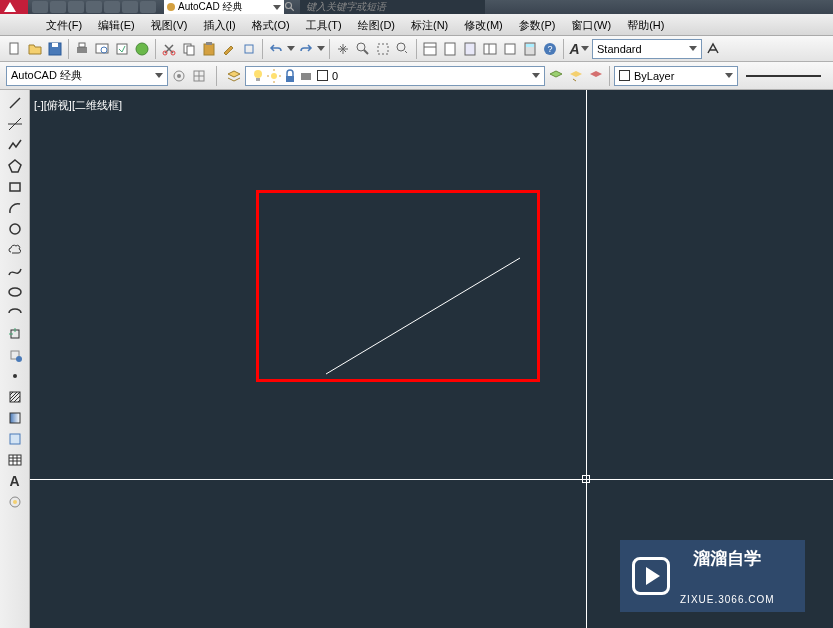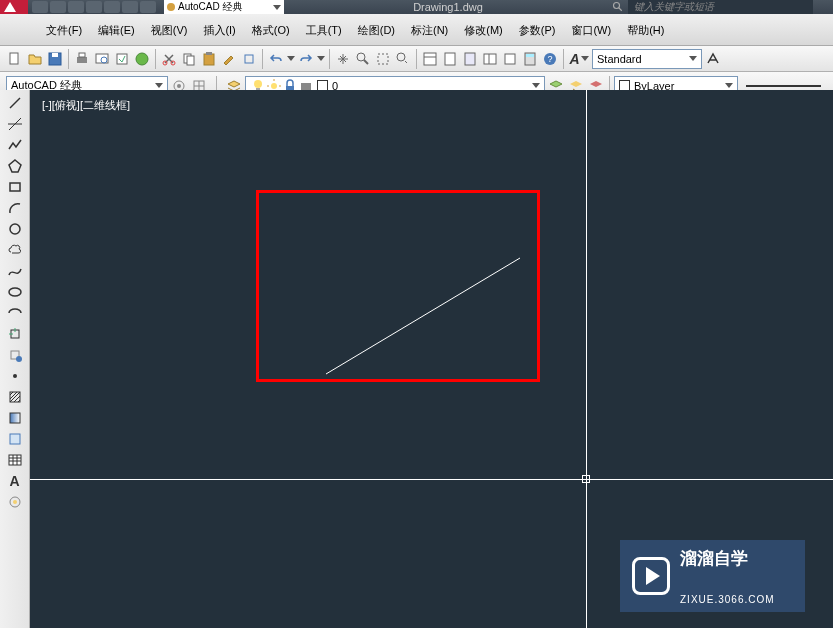--- a/index.html
+++ b/index.html
@@ -7,50 +7,50 @@
 
 .titlebar { height: 14px; background: linear-gradient(to bottom, #4a5560, #3a4450); display: flex; align-items: center; }
 .app-icon { width: 28px; height: 14px; background: #c41e3a; position: relative; }
 .app-icon::after { content: ""; position: absolute; left: 4px; top: 0px; color: #fff; font-weight: bold; font-size: 10px; }
 .titlebar-tools { display: flex; gap: 2px; padding-left: 4px; }
 .titlebar-tools .tbtn { width: 16px; height: 12px; background: #5a6570; border-radius: 2px; }
 .titlebar-center { flex: 1; text-align: center; color: #d0d0d0; font-size: 11px; }
 .search-box { width: 185px; height: 14px; background: #2a3540; color: #888; font-size: 10px; font-style: italic; padding: 0 6px; line-height: 14px; }
 .titlebar-right { width: 20px; }
 
-.menubar { height: 32px; background: linear-gradient(to bottom, #f0f0f0, #d8d8d8); display: flex; align-items: center; padding-left: 38px; border-bottom: 1px solid #aaa; }
+.menubar { height: 22px; background: linear-gradient(to bottom, #f0f0f0, #d8d8d8); display: flex; align-items: center; padding-left: 38px; border-bottom: 1px solid #aaa; }
 .menubar .menu-item { padding: 0 8px; line-height: 22px; }
 
 .toolbar1 { height: 26px; background: linear-gradient(to bottom, #f8f8f8, #e4e4e4); display: flex; align-items: center; padding: 0 6px; border-bottom: 1px solid #b0b0b0; gap: 2px; }
 .toolbar1 .sep { width: 1px; height: 20px; background: #b0b0b0; margin: 0 2px; }
 .toolbar1 .tbtn { width: 18px; height: 18px; display: flex; align-items: center; justify-content: center; }
 .toolbar1 .combo { height: 20px; background: #fff; border: 1px solid #7a98b8; display: flex; align-items: center; padding: 0 4px; }
 .toolbar1 .combo .arrow { margin-left: auto; }
 
 .toolbar2 { height: 28px; background: linear-gradient(to bottom, #f8f8f8, #e4e4e4); display: flex; align-items: center; padding: 0 6px; border-bottom: 1px solid #b0b0b0; gap: 2px; }
 .toolbar2 .sep { width: 1px; height: 20px; background: #b0b0b0; margin: 0 2px; }
 .toolbar2 .tbtn { width: 18px; height: 18px; display: flex; align-items: center; justify-content: center; }
 .toolbar2 .combo { height: 20px; background: #fff; border: 1px solid #7a98b8; display: flex; align-items: center; padding: 0 4px; }
 
 .workarea { position: absolute; top: 90px; left: 0; right: 0; bottom: 0; display: flex; }
 .left-toolbar { width: 30px; background: linear-gradient(to right, #f0f0f0, #e4e4e4); border-right: 1px solid #b0b0b0; display: flex; flex-direction: column; align-items: center; padding-top: 4px; gap: 3px; }
 .left-toolbar .vbtn { width: 18px; height: 18px; display: flex; align-items: center; justify-content: center; }
 
 .canvas { flex: 1; background: #23303b; position: relative; }
-.viewport-label { position: absolute; top: 8px; left: 12px; color: #fff; font-size: 11px; }
+.viewport-label { position: absolute; top: 8px; left: 4px; color: #fff; font-size: 11px; }
 .red-rect { position: absolute; border: 3px solid #ff0000; }
 .drawn-line { position: absolute; }
 .crosshair-h { position: absolute; height: 1px; background: #fff; left: 0; right: 0; }
 .crosshair-v { position: absolute; width: 1px; background: #fff; top: 0; bottom: 0; }
 .crosshair-box { position: absolute; width: 8px; height: 8px; border: 1px solid #fff; }
 
 .watermark { position: absolute; right: 28px; bottom: 16px; width: 185px; height: 72px; background: rgba(50, 80, 120, 0.8); display: flex; align-items: center; padding: 0 12px; gap: 10px; }
 .watermark .play { width: 38px; height: 38px; border: 3px solid #fff; border-radius: 8px; display: flex; align-items: center; justify-content: center; position: relative; }
 .watermark .play::after { content: ""; border-left: 14px solid #fff; border-top: 9px solid transparent; border-bottom: 9px solid transparent; margin-left: 4px; }
-.watermark .text { color: #fff; }
+.watermark .text { color: #fff; text-align: center; }
 .watermark .text .main { font-size: 17px; font-weight: bold; }
 .watermark .text .sub { font-size: 10px; letter-spacing: 1px; margin-top: 24px; }
 
 svg.ico { width: 16px; height: 16px; }
 .arrow-down { width: 0; height: 0; border-left: 4px solid transparent; border-right: 4px solid transparent; border-top: 5px solid #555; }
 </style>
 </head>
 <body>
 
 <div class="titlebar">
@@ -66,21 +66,20 @@
     <div class="tbtn"></div>
     <div class="tbtn"></div>
     <div class="tbtn"></div>
     <div class="tbtn"></div>
   </div>
   <div style="width:120px; height:14px; background:#fff; margin-left:8px; display:flex; align-items:center; padding:0 3px; font-size:10px;">
     <span style="width:8px;height:8px;background:#d4a040;border-radius:50%;margin-right:3px;"></span>
     <span>AutoCAD 经典</span>
     <span class="arrow-down" style="margin-left:auto;"></span>
   </div>
-  <div class="titlebar-center">Drawing1.dwg</div>
   <div style="width:12px;height:12px;color:#aaa;display:flex;align-items:center;justify-content:center;margin-right:4px;">
     <svg class="ico" viewBox="0 0 16 16">
         <circle cx="6" cy="6" r="4" fill="none" stroke="#aaa" stroke-width="1.5"></circle>
         <line x1="9" y1="9" x2="13" y2="13" stroke="#aaa" stroke-width="1.5"></line>
       </svg>
   </div>
   <div class="search-box">键入关键字或短语</div>
   <div class="titlebar-right"></div>
 </div>
 

